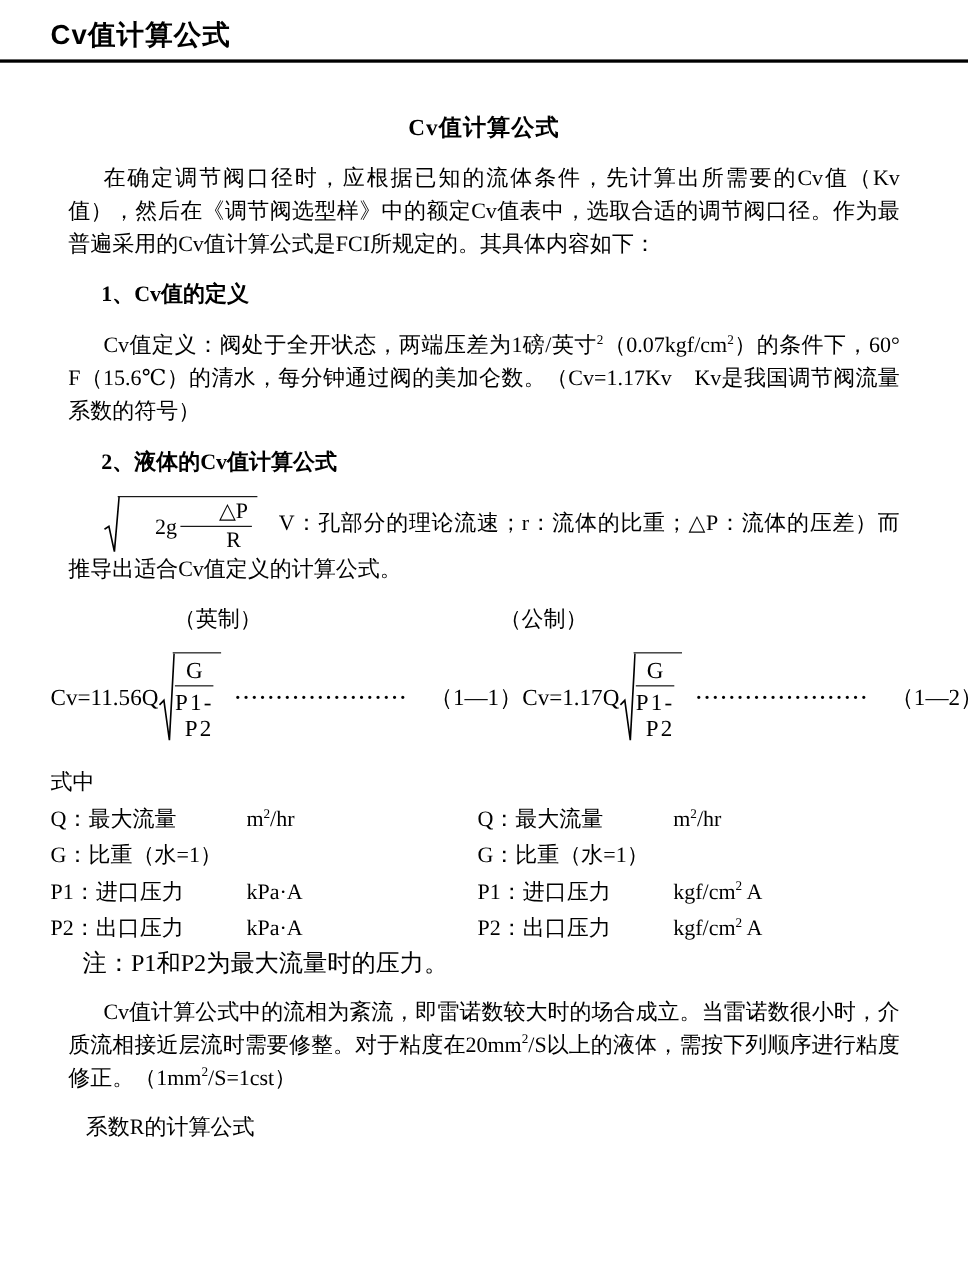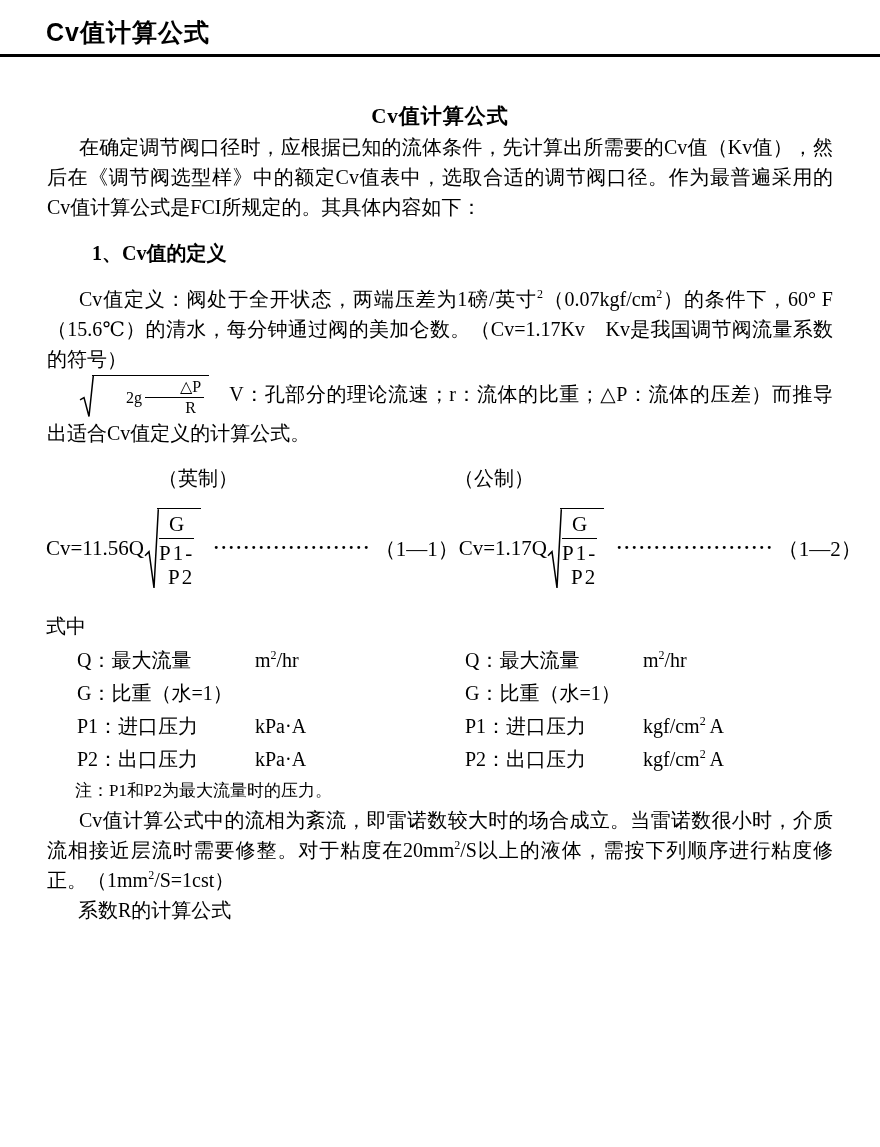--- a/index.html
+++ b/index.html
@@ -24,21 +24,21 @@
 
   
   .col{padding:0 46px;box-sizing:border-box;}
 
   .doctitle{
     text-align:center;font-weight:bold;font-size:21px;
     margin-top:44px;line-height:30px;letter-spacing:1px;
   }
 
   p.body{
-    margin:1px;text-align:justify;line-height:30px;
+    margin:16px;text-align:justify;line-height:30px;
   }
   .indent{text-indent:1.6em;}
   .intro{margin-top:31px;}
 
   .h2{
     font-weight:bold;line-height:30px;padding-left:30px;margin:16px;
     font-size:20px;
   }
 
   
@@ -49,42 +49,42 @@
     border-top:1.6px solid #000;
     padding:3px 7px 1px 2px;margin-left:-1px;
   }
   .frac{display:inline-flex;flex-direction:column;align-items:center;line-height:1.15;}
   .fnum{padding:0 8px 1px;}
   .fbar{align-self:stretch;height:0;border-top:1.6px solid #000;}
   .fden{padding-top:1px;}
   .lsp{letter-spacing:2px;}
 
   .s2p{margin-top:0;}
-  .inlineF{font-size:16px;}
+  .inlineF{font-size:20px;}
   .inlineF .radicand{gap:3px;padding:2px 5px 0 2px;}
   .inlineF .fnum{padding:0 3px 1px;}
   .s2-tail{margin-left:20px;}
 
   
   .unitlabels{display:grid;grid-template-columns:1fr 1fr;margin-top:16px;line-height:28px;gap:28px;}
   .unitlabels .lab1{margin-left:112px;}
   .unitlabels .lab2{}
   .fband{display:grid;grid-template-columns:1fr 1fr;margin-top:16px;}
   .formula{display:flex;align-items:center;font-size:21px;}
   .formula .dots{margin-left:12px;letter-spacing:1.5px;font-weight:bold;font-size:18px;white-space:nowrap;}
-  .formula .tag{margin-left:4px;white-space:nowrap;}
+  .formula .tag{margin-left:20px;white-space:nowrap;}
   .bigfrac .fnum{padding:0 10px 2px;}
   .bigfrac .fden{padding-top:2px;text-align:right;}
 
   
   .wherelabel{margin-top:22px;line-height:28px;}
-  .pgrid{display:grid;grid-template-columns:178px 210px 178px 1fr;margin-top:4px;margin-left:31px;}
+  .pgrid{display:grid;grid-template-columns:178px 210px 178px 1fr;margin-top:4px;}
   .pgrid > div{line-height:33px;}
 
-  .pnote{font-size:17px;line-height:26px;padding-left:29px;margin-top:2px;}
+  .pnote{font-size:22px;line-height:26px;padding-left:29px;margin-top:2px;}
 
   
   .vh{margin-top:6px;}
   .steps{padding-left:32px;}
   .steps div{line-height:29px;}
   .rintro{padding-left:32px;line-height:29px;}
 </style>
 </head>
 <body>
 
@@ -97,20 +97,21 @@
 
   <div class="col">
 
     <div class="doctitle">Cv值计算公式</div>
 
     <p class="body indent intro">在确定调节阀口径时，应根据已知的流体条件，先计算出所需要的Cv值（Kv值），然后在《调节阀选型样》中的额定Cv值表中，选取合适的调节阀口径。作为最普遍采用的Cv值计算公式是FCI所规定的。其具体内容如下：</p>
 
     <div class="h2">1、Cv值的定义</div>
     <p class="body indent">Cv值定义：阀处于全开状态，两端压差为1磅/英寸<sup>2</sup>（0.07kgf/cm<sup>2</sup>）的条件下，60° F（15.6℃）的清水，每分钟通过阀的美加仑数。（Cv=1.17Kv　Kv是我国调节阀流量系数的符号）</p>
 
+    <div class="h2">2、液体的Cv值计算公式</div>
     <p class="body indent s2p"><span class="sqrt inlineF">
           <svg class="rtick" viewBox="0 0 15 100" preserveAspectRatio="none" aria-hidden="true">
             <polyline points="1,58 5,53 10,97 14.3,1.5" fill="none" stroke="#000" stroke-width="1.5" vector-effect="non-scaling-stroke"></polyline>
           </svg>
           <span class="radicand">
             <span>2g</span>
             <span class="frac">
               <span class="fnum">△P</span>
               <span class="fbar"></span>
               <span class="fden">R</span>

